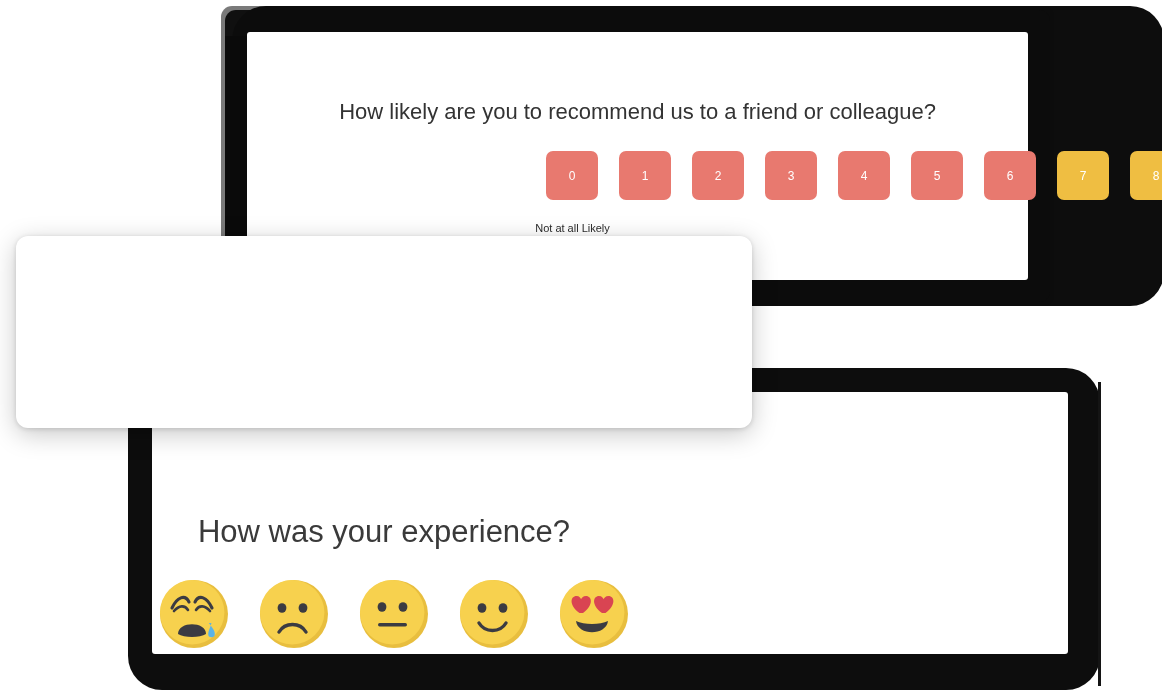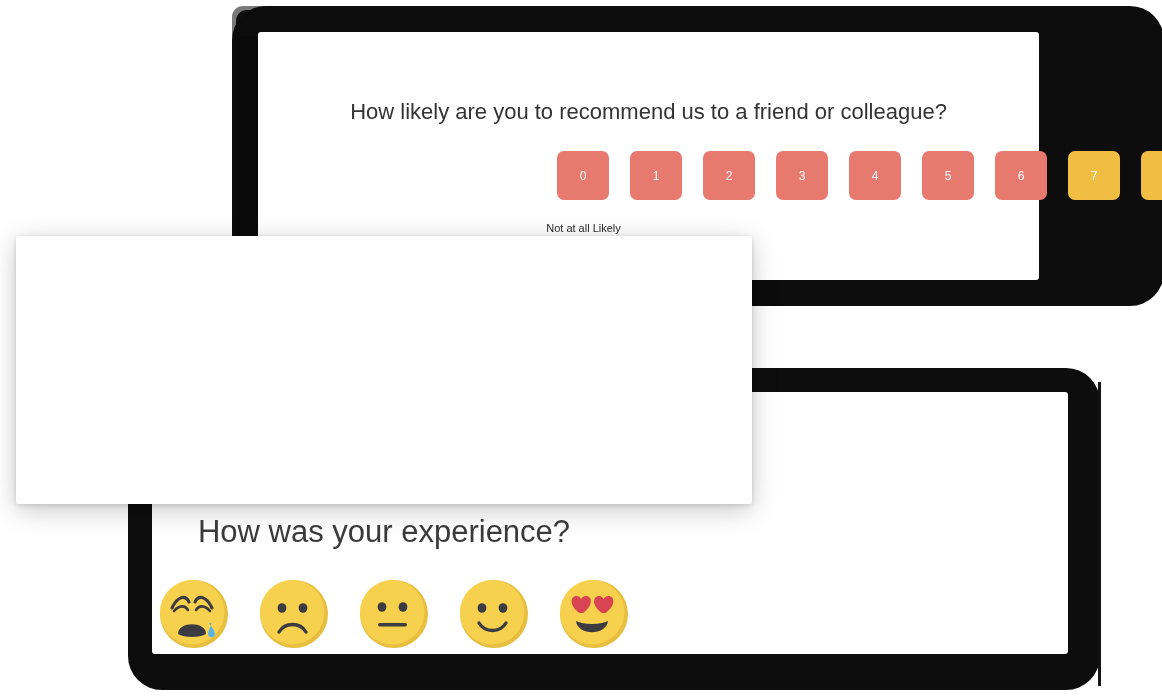--- a/index.html
+++ b/index.html
@@ -14,21 +14,21 @@
 
   
   .card{
     position:absolute;
     background:#ffffff;
     box-sizing:border-box;
   }
 
   
   #card-nps{
-    left:258px;top:32px;width:781px;height:248px;
+    left:247px;top:32px;width:781px;height:248px;
     border-radius:3px;
     box-shadow:
       -26px 0 0 -4px rgba(10,10,10,0.96),
       0 0 0 22px rgba(12,12,12,0.97),
       0 0 0 26px rgba(12,12,12,0.55);
   }
   #card-nps-shadowbox{
     position:absolute;left:232px;top:6px;width:932px;height:300px;
     background:#0d0d0d;border-radius:34px;
   }
@@ -38,22 +38,22 @@
     position:absolute;left:128px;top:368px;width:972px;height:322px;
     background:#0d0d0d;border-radius:34px;
   }
   #card-likert{
     left:152px;top:392px;width:916px;height:262px;
     border-radius:3px;
   }
 
   
   #card-emoji{
-    left:16px;top:236px;width:736px;height:268px;
-    border-radius:2px;
+    left:16px;top:236px;width:736px;height:192px;
+    border-radius:12px;
     box-shadow:0 6px 26px rgba(0,0,0,0.22), 0 1px 5px rgba(0,0,0,0.14);
   }
 
   
   #right-rule{
     position:absolute;left:1098px;top:382px;width:3px;height:304px;
     background:#141414;
   }
 
   

